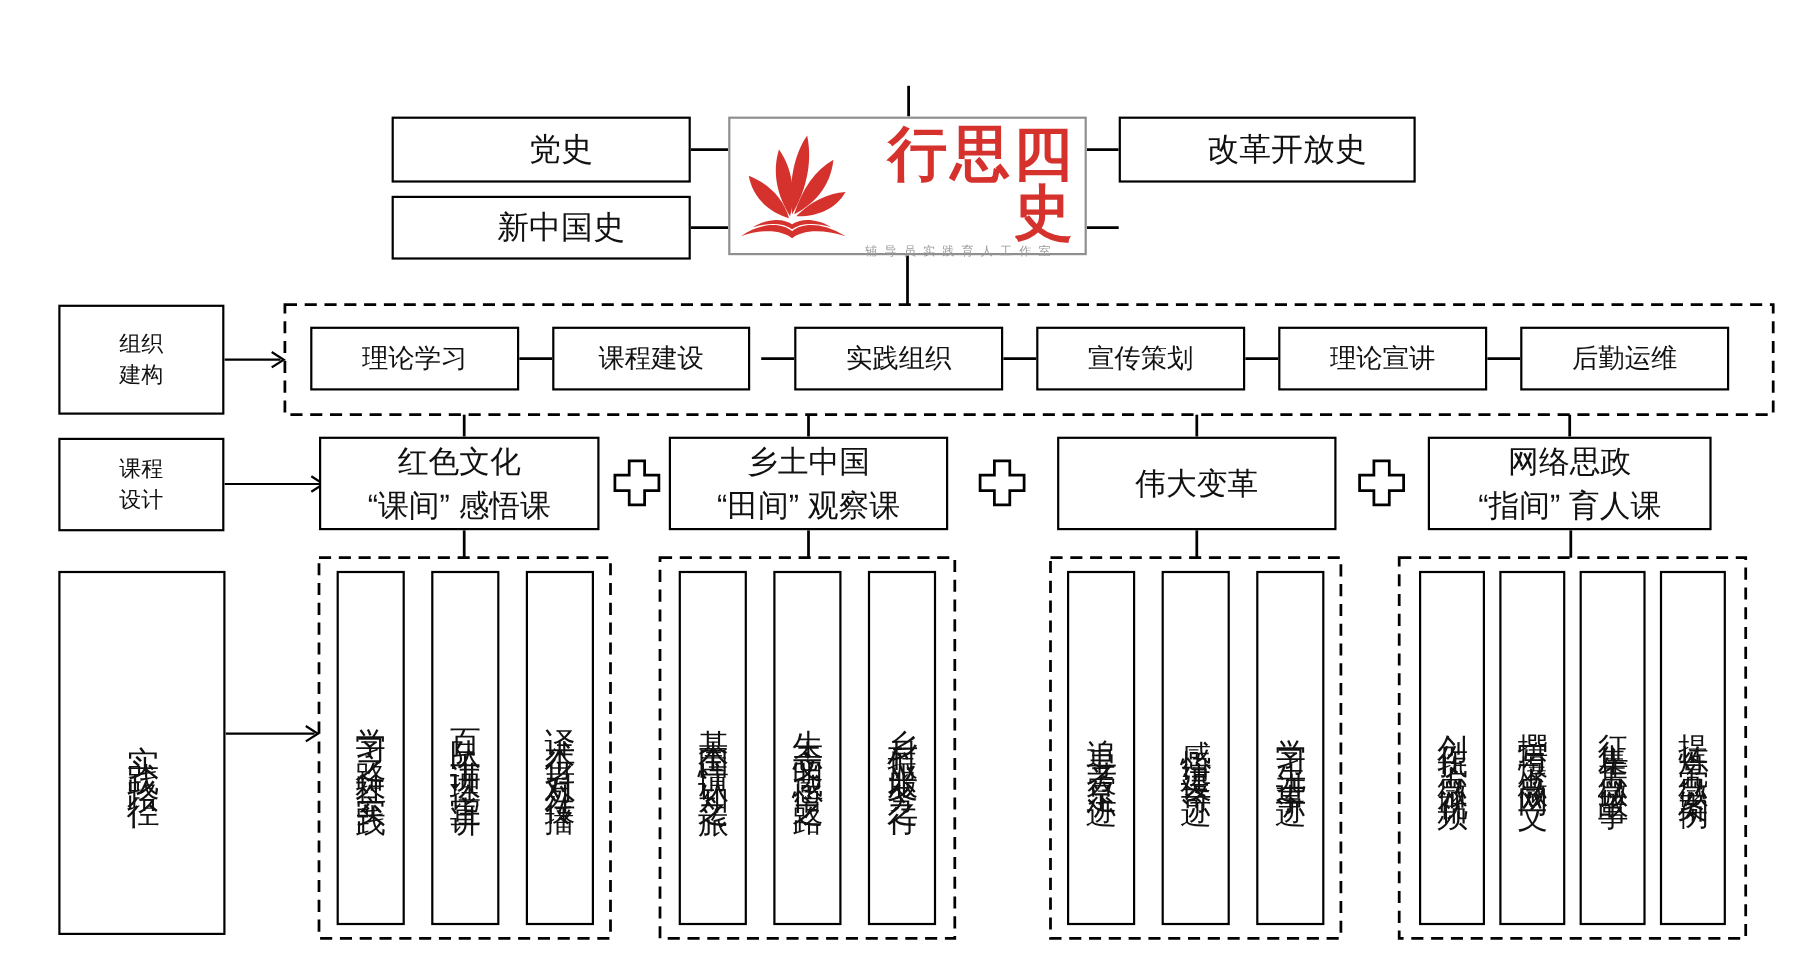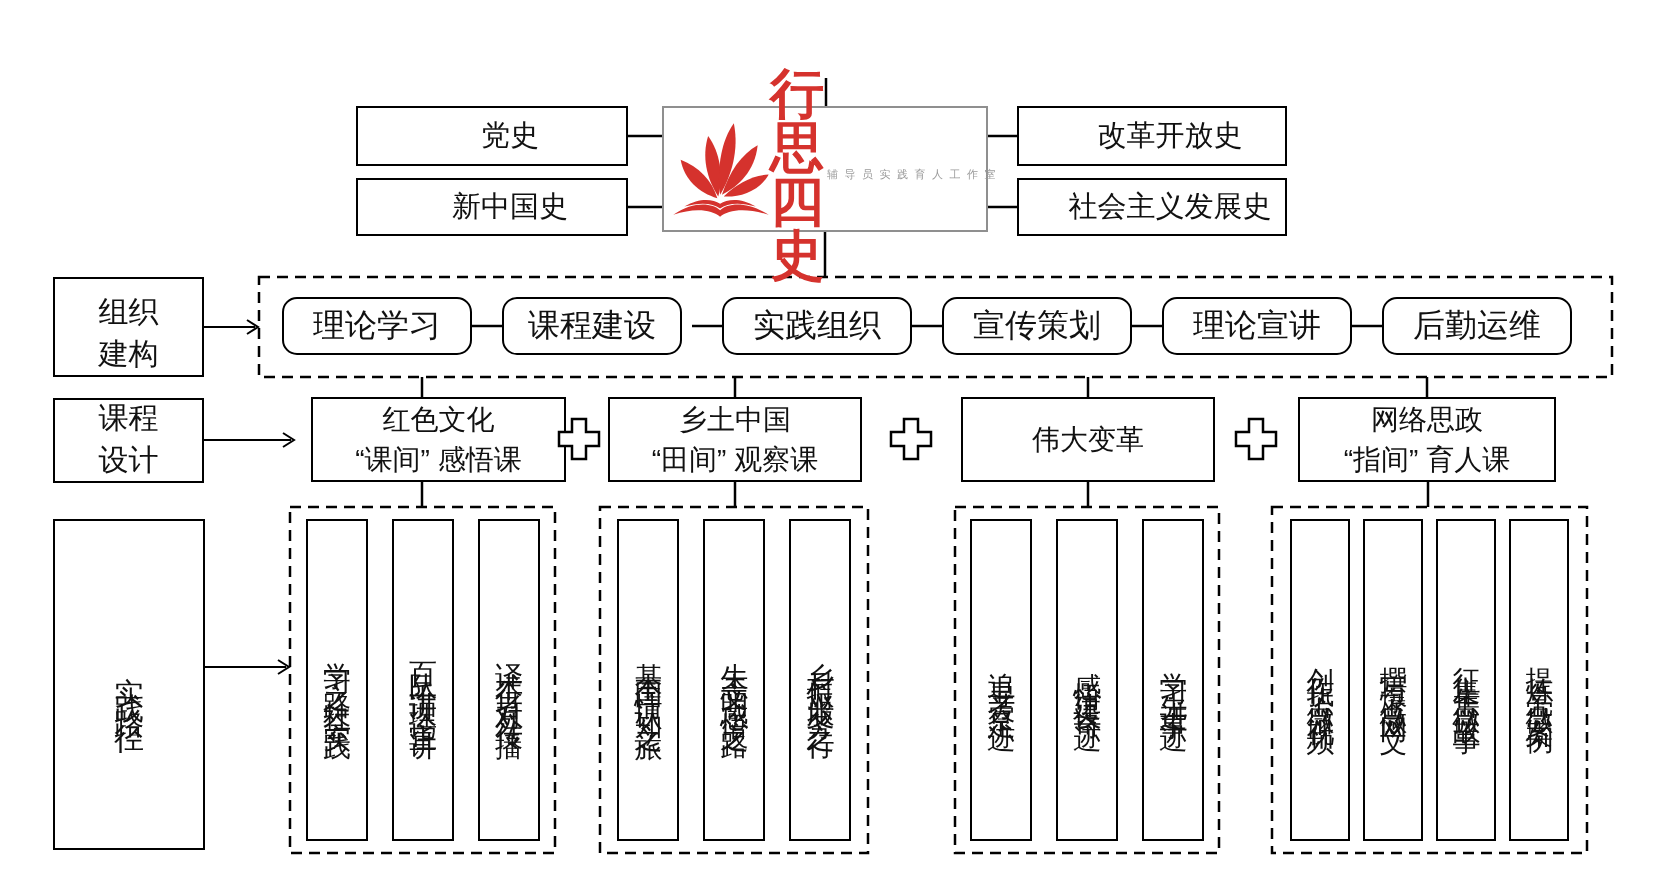--- a/index.html
+++ b/index.html
@@ -3,27 +3,27 @@
 <meta charset="utf-8">
 <style>
   html,body{margin:0;padding:0;background:#ffffff;}
   body{font-family:"Liberation Sans","DejaVu Sans",sans-serif;color:#111;}
   .canvas{position:relative;width:1653px;height:870px;background:#fff;overflow:hidden;}
   .overlay{position:absolute;left:0;top:0;width:1653px;height:870px;pointer-events:none;}
 
   .box{position:absolute;background:#fff;border:2px solid #000;display:flex;align-items:center;justify-content:center;text-align:center;box-sizing:border-box;}
   .title-box{font-size:31px;border-width:3px;}
   .hist-box{font-size:29px;padding-left:36px;}
-  .org-box{font-size:32px;border-radius:15px;}
-  .label-box{font-size:30px;line-height:1.4;align-items:flex-end;}
+  .org-box{font-size:24px;}
+  .label-box{font-size:20px;line-height:1.4;}
   .course-box{font-size:28px;line-height:1.4;flex-direction:column;}
 
   .logo-box{position:absolute;background:#fff;border:2px solid #8f8f8f;box-sizing:border-box;display:flex;align-items:center;justify-content:flex-start;padding:4px 8px 4px 2px;}
   .logo-art{flex:0 0 auto;}
-  .logo-textcol{display:flex;flex-direction:row;align-items:center;margin-left:-6px;margin-top:10px;}
+  .logo-textcol{display:flex;flex-direction:column;align-items:center;margin-left:-6px;margin-top:10px;text-align:right;}
   .logo-name{font-size:54px;font-weight:bold;letter-spacing:3px;line-height:1;}
   .logo-sub{font-size:11px;letter-spacing:6.5px;margin-top:0;white-space:nowrap;}
 
   .vstack{display:flex;flex-direction:column;}
 
   .tall-box{position:absolute;background:#fff;border:2px solid #000;box-sizing:border-box;display:flex;align-items:center;justify-content:center;}
   .vtext{writing-mode:vertical-rl;text-orientation:upright;line-height:1;}
   .row-vlabel{font-size:30px;letter-spacing:16px;}
 
   .group{position:absolute;display:flex;align-items:center;justify-content:center;box-sizing:border-box;}
@@ -102,23 +102,20 @@
 
   <div class="box hist-box" style="left:356px;top:106px;width:272px;height:60px">
     <span>党史</span>
   </div>
   <div class="box hist-box" style="left:356px;top:178px;width:272px;height:58px">
     <span>新中国史</span>
   </div>
   <div class="box hist-box" style="left:1017px;top:106px;width:270px;height:60px">
     <span>改革开放史</span>
   </div>
-  <div class="box hist-box" style="left:1017px;top:178px;width:270px;height:58px">
-    <span>社会主义发展史</span>
-  </div>
 
   <div class="box label-box" style="left:53px;top:277px;width:151px;height:100px">
     <span class="vstack">
       <span>组织</span>
       <span>建构</span>
     </span>
   </div>
 
   <div class="box org-box" style="left:282px;top:297px;width:190px;height:58px">
     <span>理论学习</span>
@@ -139,21 +136,21 @@
     <span>后勤运维</span>
   </div>
 
   <div class="box label-box" style="left:53px;top:398px;width:151px;height:85px">
     <span class="vstack">
       <span>课程</span>
       <span>设计</span>
     </span>
   </div>
 
-  <div class="box course-box" style="left:311px;top:397px;width:255px;height:85px">
+  <div class="box course-box" style="left:290px;top:397px;width:255px;height:85px">
     <span>红色文化</span>
     <span>“课间” 感悟课</span>
   </div>
   <div class="box course-box" style="left:608px;top:397px;width:254px;height:85px">
     <span>乡土中国</span>
     <span>“田间” 观察课</span>
   </div>
   <div class="box course-box" style="left:961px;top:397px;width:254px;height:85px">
     <span>伟大变革</span>
   </div>

